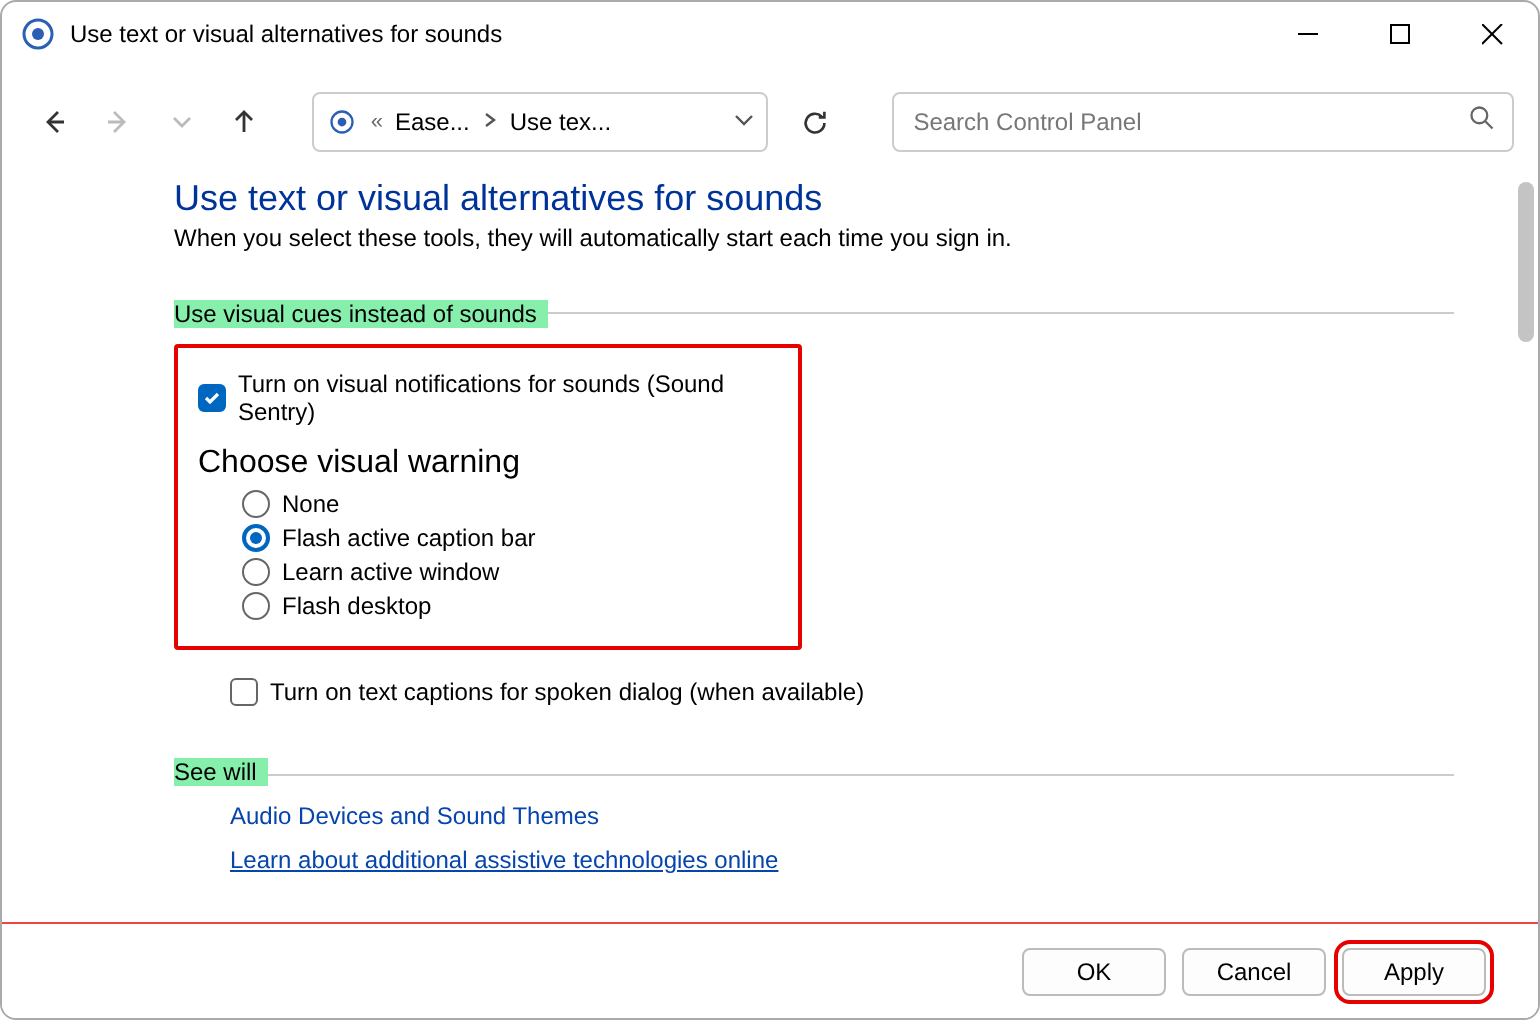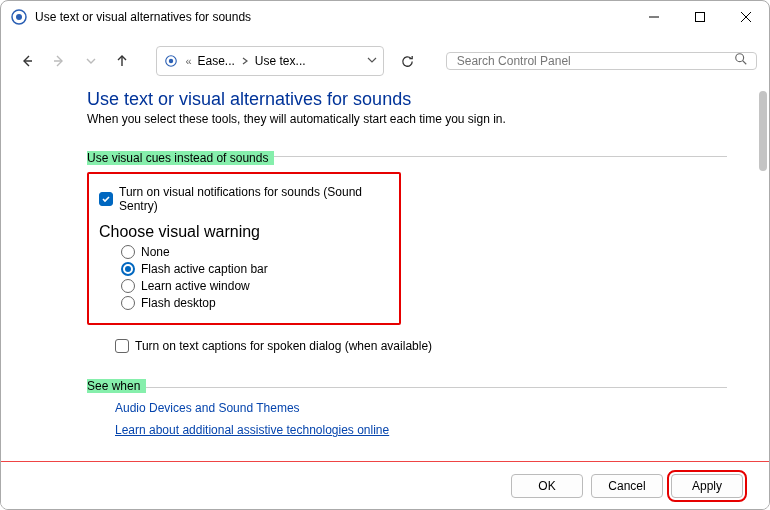--- a/index.html
+++ b/index.html
@@ -77,21 +77,21 @@
     width: 30px; height: 30px;
     display:inline-flex;align-items:center;justify-content:center;
     color:#555;
     margin-left:6px;
   }
   .searchbox {
     margin-left: 20px;
     display: flex; align-items: center;
     border: 1px solid #ccc;
     border-radius: 4px;
-    height: 18px;
+    height: 30px;
     width: 334px;
     padding: 0 8px;
   }
   .searchbox input {
     border: none; outline: none;
     flex: 1;
     font-size: 12px;
     background: transparent;
     color: #000;
   }
@@ -377,21 +377,21 @@
     </div>
 
     <div class="plain-check-row">
       <span class="checkbox"></span>
       <span>Turn on text captions for spoken dialog (when available)</span>
     </div>
   </div>
 
   <div class="seealso">
     <div class="fieldset-line"></div>
-    <span class="fieldset-label">See when</span>
+    <span class="fieldset-label">See will</span>
     <a class="link">Audio Devices and Sound Themes</a>
     <a class="link underline">Learn about additional assistive technologies online</a>
   </div>
 </div>
 
 <div class="footer">
   <div class="btn">OK</div>
   <div class="btn">Cancel</div>
   <div class="btn btn-hl">Apply</div>
 </div>

